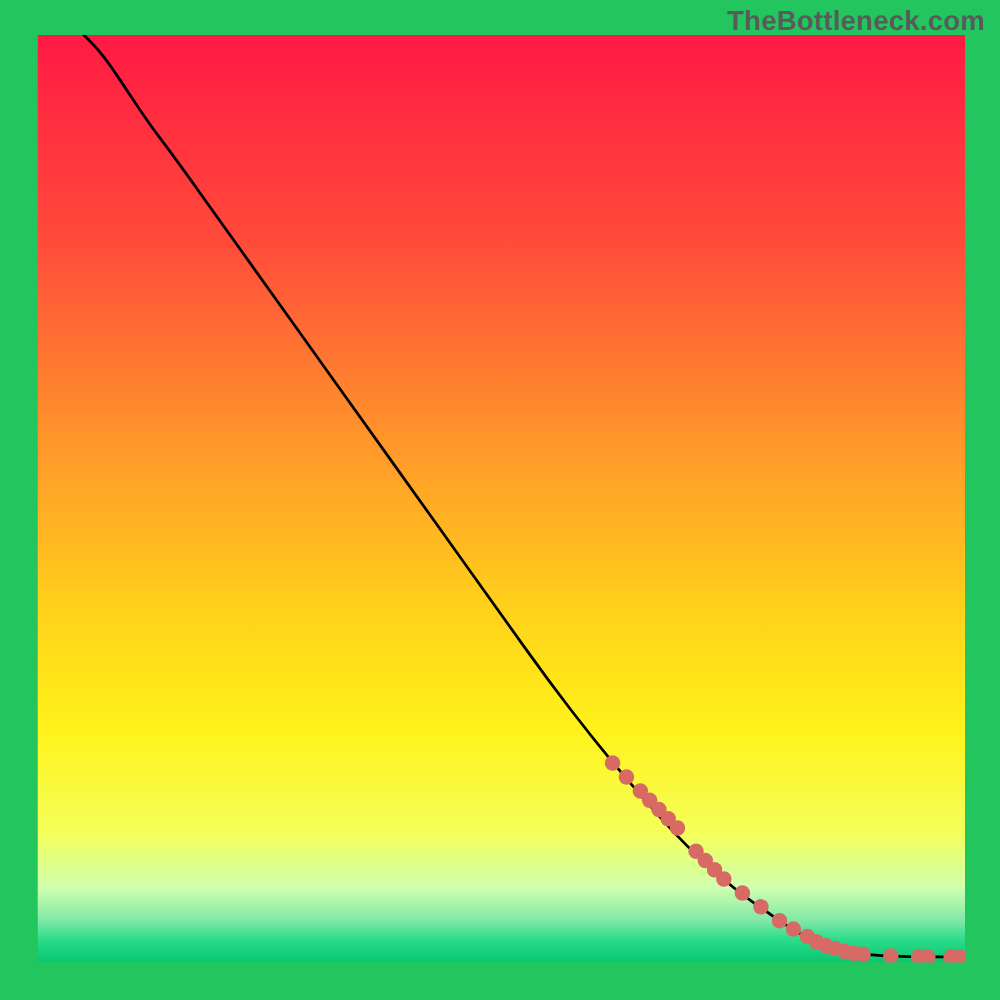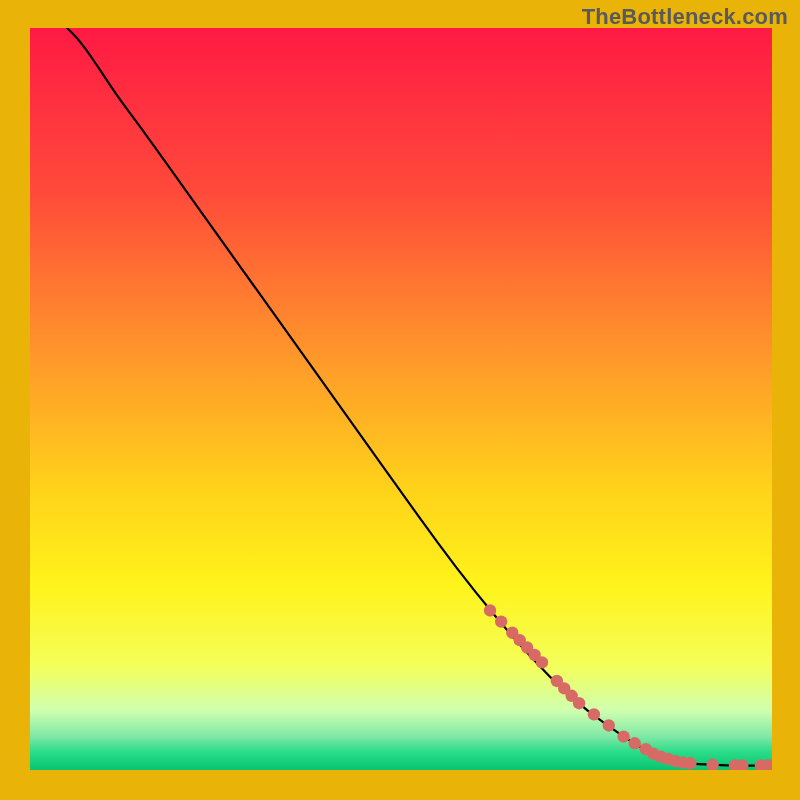--- a/index.html
+++ b/index.html
@@ -1,21 +1,21 @@
 <!DOCTYPE html>
 <html><head>
 <meta charset="utf-8">
 <style>
   * { margin: 0; padding: 0; box-sizing: border-box; }
   html, body { width: 800px; height: 800px; overflow: hidden; background: #000; }
   .stage {
     position: relative;
     width: 800px;
     height: 800px;
-    background: #eab308;
+    background: #22c55e;
   }
   .watermark {
     position: absolute;
     top: 4px;
     right: 12px;
     font-family: Arial, Helvetica, sans-serif;
     font-size: 22px;
     font-weight: 600;
     color: #5a5a5a;
     letter-spacing: 0.2px;

